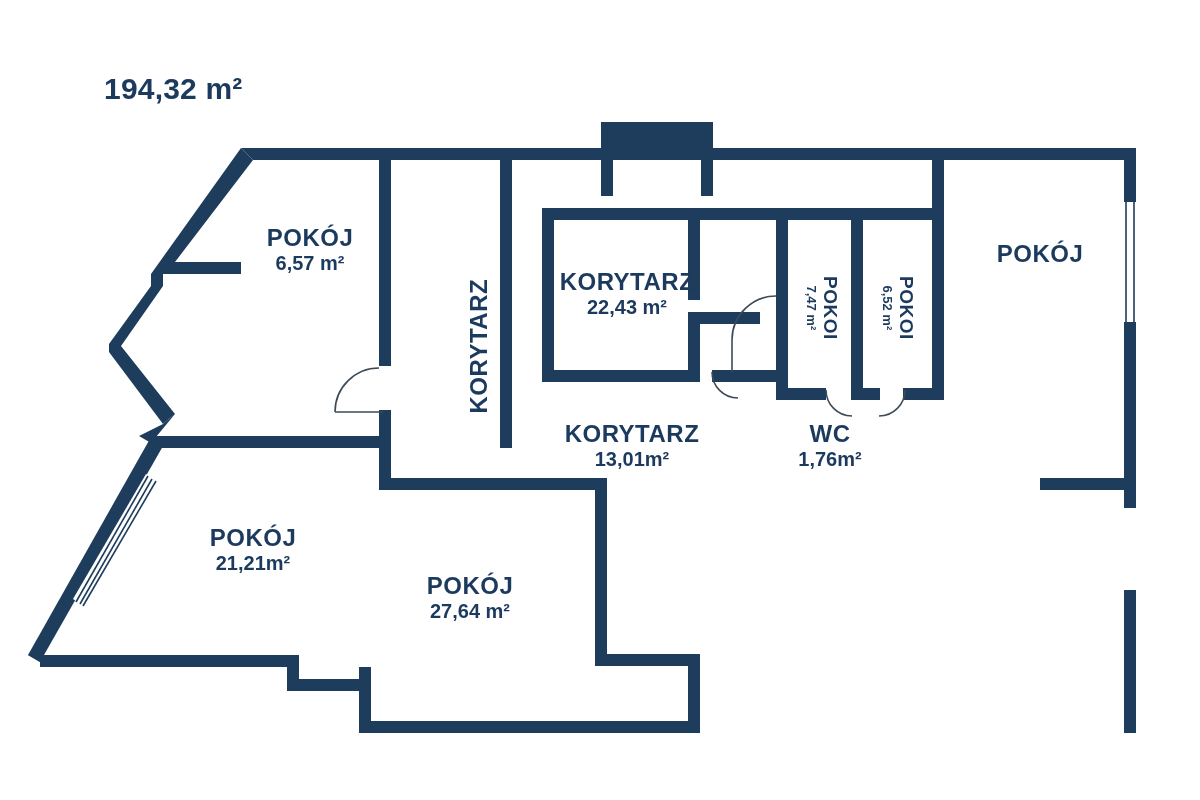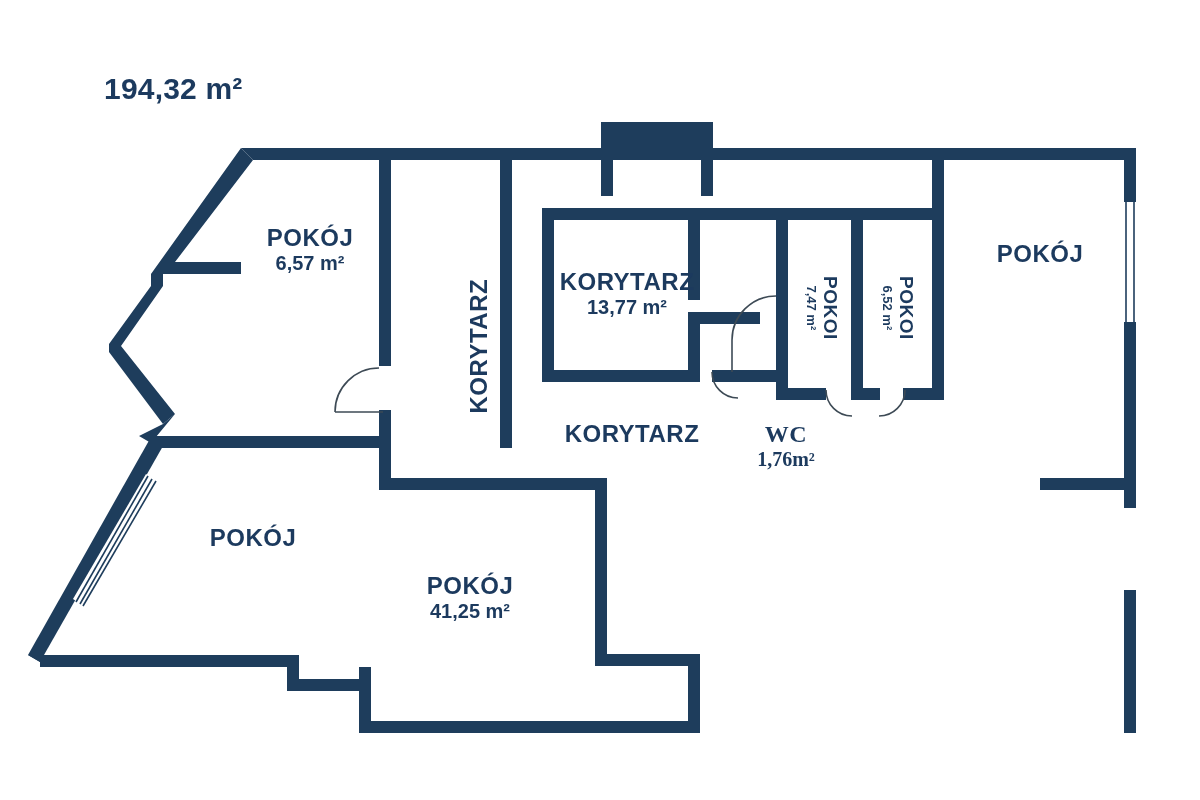--- a/index.html
+++ b/index.html
@@ -229,48 +229,50 @@
     <span class="rname">POKÓJ</span>
     <span class="rarea">6,57 m²</span>
   </div>
 
   <div class="roomlabel rot90" style="left:379px; top:332px; width:200px;">
     <span class="rname">KORYTARZ</span>
   </div>
 
   <div class="roomlabel" style="left:527px; top:268px; width:200px;">
     <span class="rname">KORYTARZ</span>
-    <span class="rarea">13,77 m²</span>
+    <span class="rarea">22,43 m²</span>
   </div>
 
   <div class="roomlabel tiny rotcw" style="left:742px; top:289px; width:160px;">
     <span class="rname">POKOI</span>
     <span class="rarea">7,47 m²</span>
   </div>
 
   <div class="roomlabel tiny rotcw" style="left:818px; top:289px; width:160px;">
     <span class="rname">POKOI</span>
     <span class="rarea">6,52 m²</span>
   </div>
 
   <div class="roomlabel" style="left:952px; top:240px; width:176px;">
     <span class="rname">POKÓJ</span>
   </div>
 
   <div class="roomlabel" style="left:542px; top:420px; width:180px;">
     <span class="rname">KORYTARZ</span>
-  </div>
-
-  <div class="roomlabel" style="left:716px; top:420px; width:140px;font-family:Liberation Serif, serif;">
+    <span class="rarea">13,01m²</span>
+  </div>
+
+  <div class="roomlabel" style="left:760px; top:420px; width:140px;">
     <span class="rname">WC</span>
     <span class="rarea">1,76m²</span>
   </div>
 
   <div class="roomlabel" style="left:165px; top:524px; width:176px;">
     <span class="rname">POKÓJ</span>
+    <span class="rarea">21,21m²</span>
   </div>
 
   <div class="roomlabel" style="left:382px; top:572px; width:176px;">
     <span class="rname">POKÓJ</span>
-    <span class="rarea">41,25 m²</span>
+    <span class="rarea">27,64 m²</span>
   </div>
 
 </div>
 
 </body></html>

